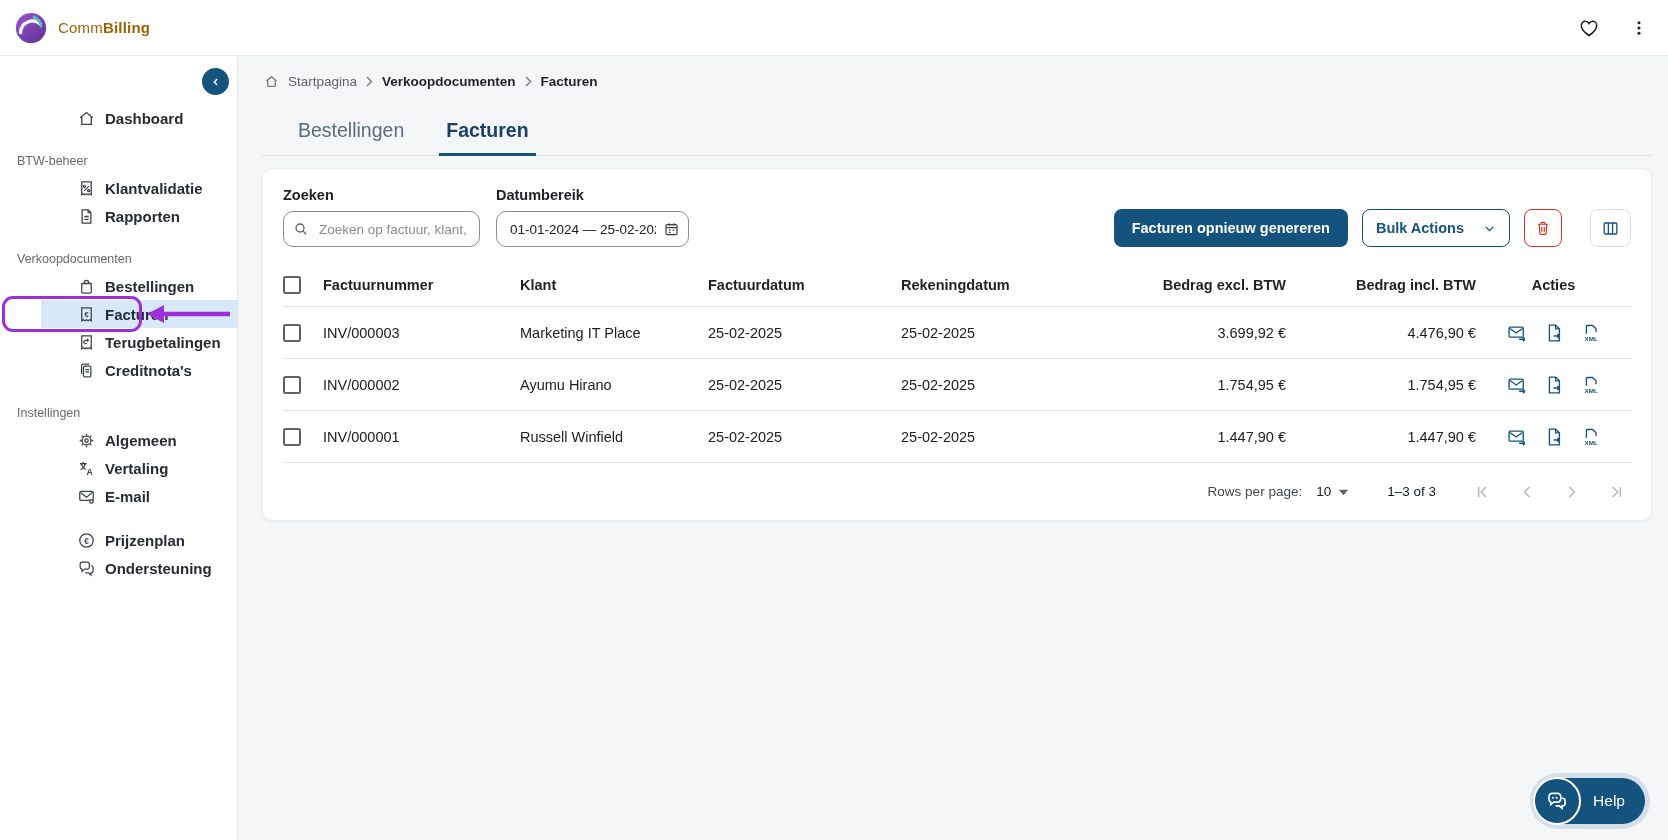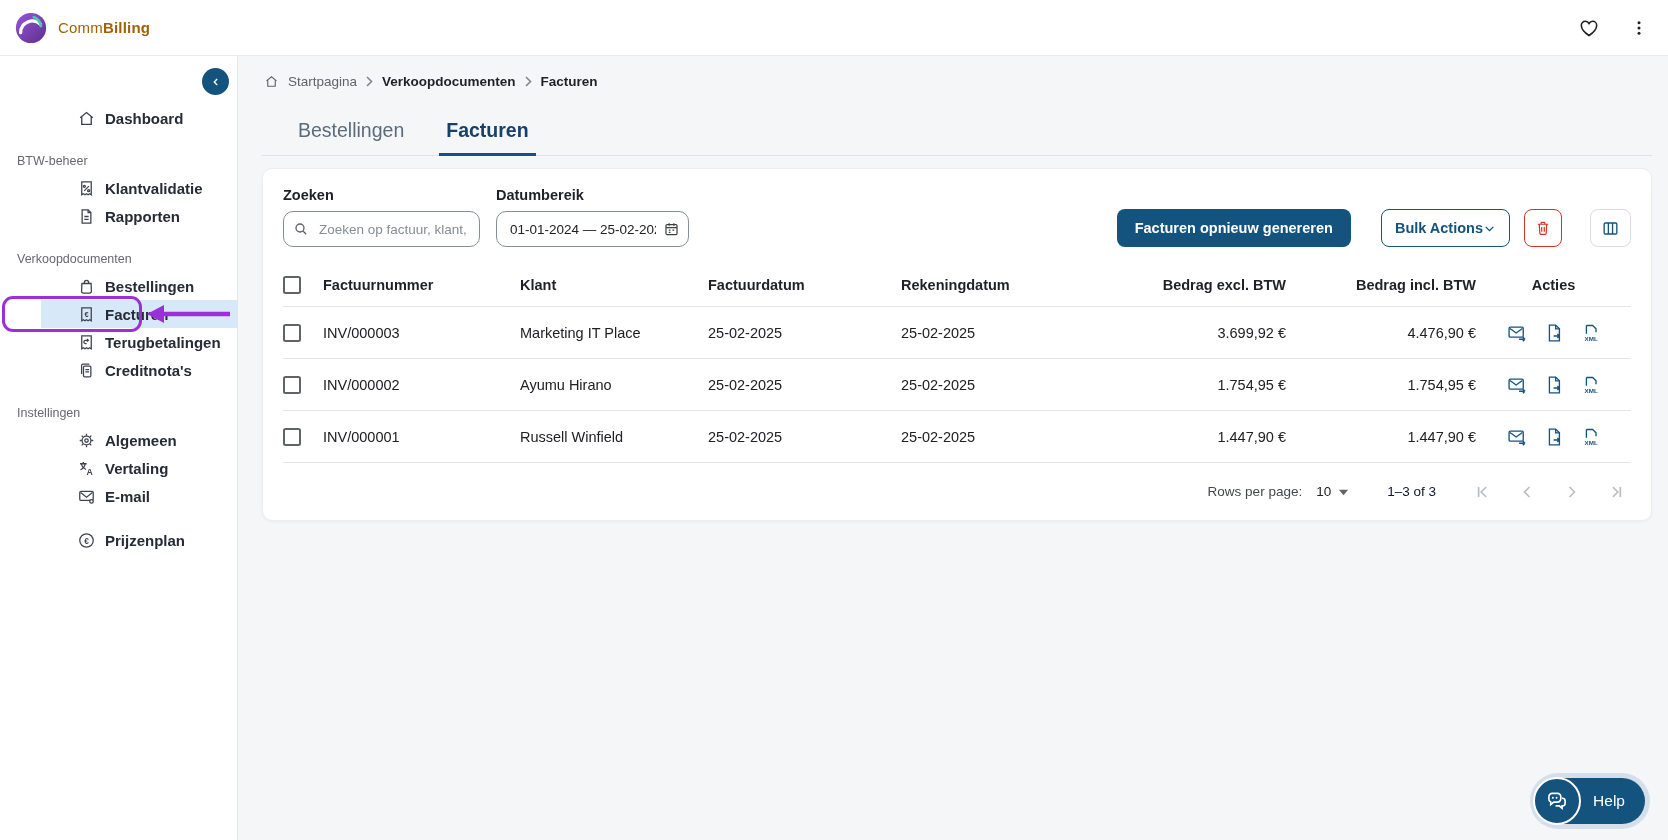--- a/index.html
+++ b/index.html
@@ -56,21 +56,21 @@
   .text-input::placeholder{color:#868d94;}
   .search-input{width:197px;padding:0 10px 0 35px;}
   .date-input{width:193px;padding:0 32px 0 13px;}
   .input-icon-left{position:absolute;left:10px;top:50%;transform:translateY(-50%);display:flex;color:#5f6368;}
   .input-icon-right{position:absolute;right:9px;top:50%;transform:translateY(-50%);display:flex;color:#3c4043;}
   .toolbar{margin-left:auto;display:flex;align-items:center;gap:14px;}
   .btn-primary{height:38px;background:#15537f;color:#fff;border:none;border-radius:8px;
     font-size:14.5px;font-weight:700;font-family:"Liberation Sans",sans-serif;padding:0 18px;cursor:pointer;}
   .btn-outline{height:38px;background:#fff;color:#15537f;border:1.5px solid #15537f;border-radius:8px;
     font-size:14.5px;font-weight:700;font-family:"Liberation Sans",sans-serif;padding:0 13px;
-    display:flex;align-items:center;gap:0;cursor:pointer;margin-left:16px;}
+    display:flex;align-items:center;gap:19px;cursor:pointer;}
   .btn-danger{width:38px;height:38px;background:#fff;border:1.5px solid #d93025;border-radius:8px;
     display:flex;align-items:center;justify-content:center;cursor:pointer;color:#d93025;}
   .btn-columns{width:41px;height:38px;background:#fff;border:1px solid #d9dce1;border-radius:8px;
     display:flex;align-items:center;justify-content:center;margin-left:14px;cursor:pointer;color:#15537f;}
 
   
   .trow{display:flex;align-items:center;border-bottom:1px solid #e3e5e8;}
   .thead{height:44px;font-weight:700;font-size:14.5px;color:#1f2126;}
   .tdata{height:52px;font-size:14.5px;color:#202124;}
   .col-check{flex:0 0 40px;display:flex;align-items:center;}
@@ -233,20 +233,27 @@
 
       <div class="nav-gap"></div>
 
       <div class="nav-item">
         <svg width="19" height="19" viewBox="0 0 24 24" fill="none" stroke="currentColor" stroke-width="1.6">
             <circle cx="12" cy="12" r="8.5"></circle>
             <text x="12.2" y="15.8" font-size="10.5" text-anchor="middle" fill="currentColor" stroke="none">€</text>
           </svg>
         <span>Prijzenplan</span>
       </div>
+      <div class="nav-item">
+        <svg width="19" height="19" viewBox="0 0 24 24" fill="none" stroke="currentColor" stroke-width="1.6">
+            <path d="M6.3 4h7a2.3 2.3 0 0 1 2.3 2.3v4.2a2.3 2.3 0 0 1-2.3 2.3H9.7l-3.4 2.9v-2.9h-.1a2.3 2.3 0 0 1-2.2-2.3V6.3A2.3 2.3 0 0 1 6.3 4Z"></path>
+            <path d="M18 8.6a2.3 2.3 0 0 1 2.3 2.3v4.2a2.3 2.3 0 0 1-2.3 2.3h-.3v2.9l-3.3-2.9h-4.1"></path>
+          </svg>
+        <span>Ondersteuning</span>
+      </div>
     </nav>
 
     <div class="annotate-box"></div>
     <svg class="annotate-arrow" width="88" height="22" viewBox="0 0 88 22">
       <path d="M86 11H16" stroke="#9c2fd8" stroke-width="4.5"></path>
       <path d="M20 2L3 11l17 9Z" fill="#9c2fd8"></path>
     </svg>
   </aside>
 
   <main class="main">

